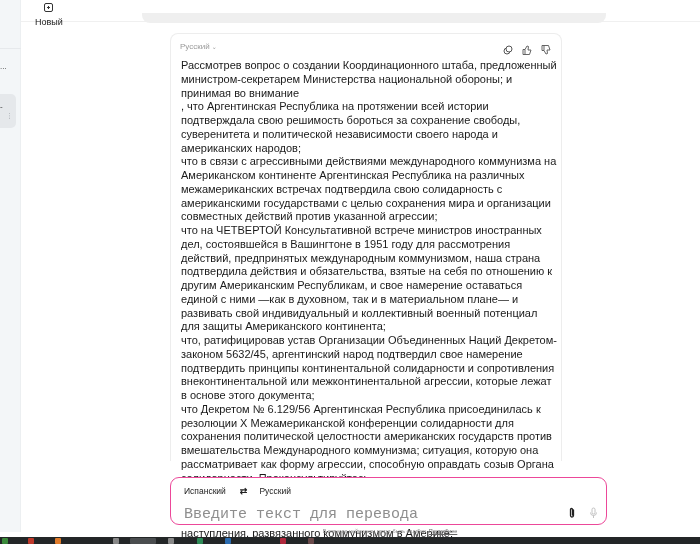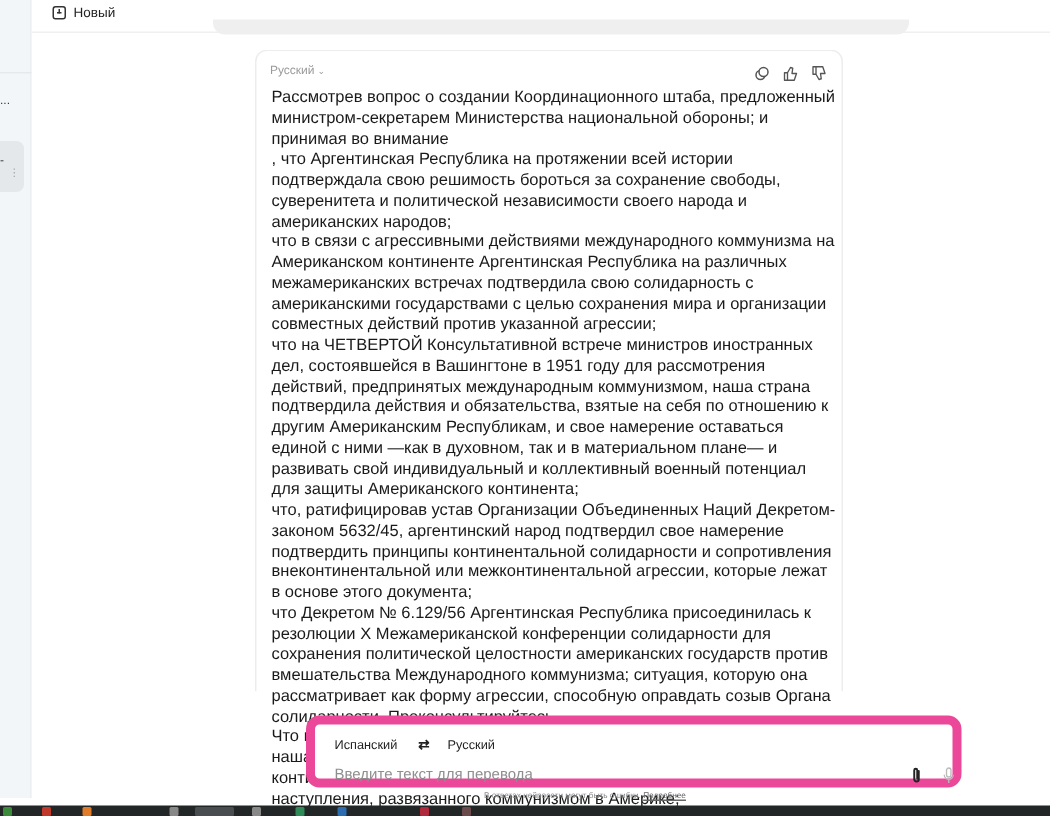--- a/index.html
+++ b/index.html
@@ -5,37 +5,37 @@
   * { box-sizing: border-box; margin: 0; padding: 0; }
   html, body { width: 700px; height: 544px; overflow: hidden; background: #ffffff; font-family: "Liberation Sans", sans-serif; color: #1f1f1f; }
   .app { position: relative; width: 700px; height: 532px; }
   .sidebar { position: absolute; left: 0; top: 0; width: 21px; height: 532px; background: #f3f6f8; border-right: 1px solid #eceff1; }
   .sidebar .sep { position: absolute; left: 0; top: 48px; width: 21px; height: 1px; background: #e6e9ec; }
   .sidebar .item1 { position: absolute; left: 0; top: 62px; font-size: 8px; color: #333; }
   .sidebar .item2 { position: absolute; left: 0; top: 94px; width: 16px; height: 34px; background: #e5e8eb; border-radius: 0 5px 5px 0; }
   .sidebar .item2 .t { position: absolute; left: 0; top: 8px; font-size: 8px; color: #333; }
   .sidebar .item2 .dots { position: absolute; left: 6px; top: 20px; font-size: 7px; color: #9aa0a6; line-height: 3px; }
   .topbar { position: absolute; left: 21px; top: 0; width: 679px; height: 22px; border-bottom: 1px solid #f0f0f0; }
-  .new-btn { position: absolute; left: 14px; top: 3px; display: flex; align-items: center; gap: 5px; font-size: 9px; color: #222; cursor: pointer; }
+  .new-btn { position: absolute; left: 14px; top: 3px; display: flex; align-items: center; gap: 5px; font-size: 9px; color: #222; cursor: pointer; flex-direction: column; }
   .new-btn .plus { width: 9px; height: 9px; border: 1.2px solid #333; border-radius: 2px; position: relative; }
   .new-btn .plus::before { content: ""; position: absolute; left: 1.8px; top: 3.2px; width: 3px; height: 1px; background: #333; }
   .new-btn .plus::after { content: ""; position: absolute; left: 2.8px; top: 1.8px; width: 1px; height: 3px; background: #333; }
   .prev-bubble { position: absolute; left: 142px; top: 13px; width: 464px; height: 10px; background: #efefef; border-radius: 0 0 8px 8px; }
   .card { position: absolute; left: 170px; top: 33px; width: 392px; height: 428px; border: 1px solid #ededed; border-bottom: none; border-radius: 8px 8px 0 0; background: #fff; }
   .card-head { position: absolute; left: 9px; top: 8px; font-size: 8px; color: #9a9a9a; display: flex; align-items: center; gap: 2px; cursor: pointer; }
   .card-head .chev { font-size: 6px; color: #9a9a9a; }
   .actions { position: absolute; right: 10px; top: 7px; display: flex; gap: 9px; }
   .actions span { width: 10px; height: 10px; display: inline-block; cursor: pointer; }
   .text { position: absolute; left: 10px; top: 25px; width: 378px; font-size: 11px; line-height: 13.75px; color: #1a1a1a; white-space: pre-wrap; }
-  .input-box { position: absolute; left: 170px; top: 477px; width: 437px; height: 48px; border: 6px solid #ec4899; border-radius: 9px; background: #fff; margin-left: 34px; }
+  .input-box { position: absolute; left: 170px; top: 477px; width: 437px; height: 48px; border: 1px solid #ec4899; border-radius: 9px; background: #fff; }
   .langs { position: absolute; left: 13px; top: 8px; display: flex; align-items: center; font-size: 8.5px; color: #222; }
   .langs .src { cursor: pointer; }
   .langs .swap { margin: 0 12px 0 14px; font-size: 9px; cursor: pointer; font-weight: bold; }
   .langs .tgt { cursor: pointer; }
-  .placeholder { position: absolute; left: 13px; top: 28px; font-size: 10px; color: #8e8e8e; }
+  .placeholder { position: absolute; left: 13px; top: 28px; font-size: 15px; color: #8e8e8e; font-family: Liberation Mono, monospace; }
   .clip { position: absolute; left: 397px; top: 27px; cursor: pointer; }
   .mic { position: absolute; left: 418px; top: 27px; cursor: pointer; }
   .disclaimer { position: absolute; left: 0; top: 528px; width: 780px; text-align: center; font-size: 5.5px; color: #8a8a8a; }
   .disclaimer a { color: #666; text-decoration: underline; cursor: pointer; }
   .taskbar { position: absolute; left: 0; top: 537px; width: 700px; height: 7px; background: #232627; }
   .taskbar .ic { position: absolute; top: 1px; width: 6px; height: 6px; border-radius: 1px; }
 </style>
 </head>
 <body>
 

